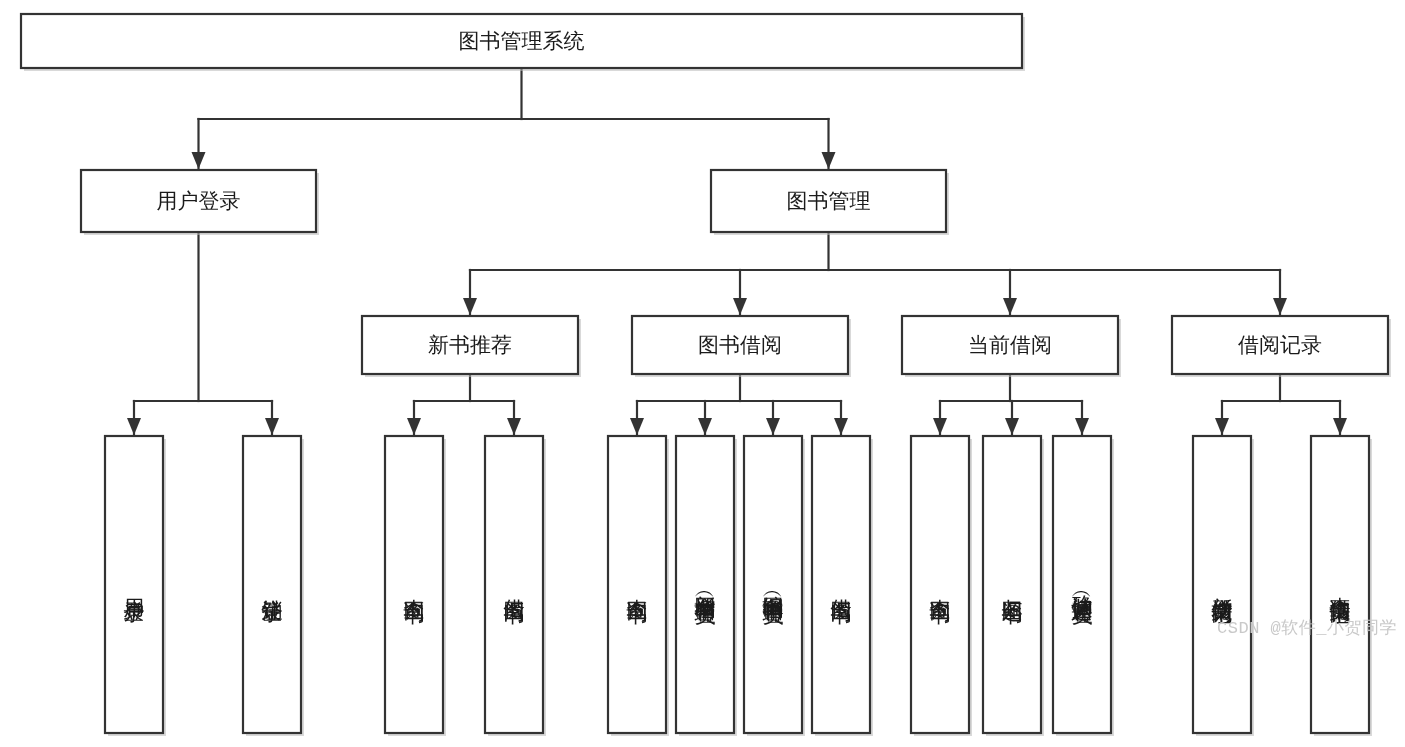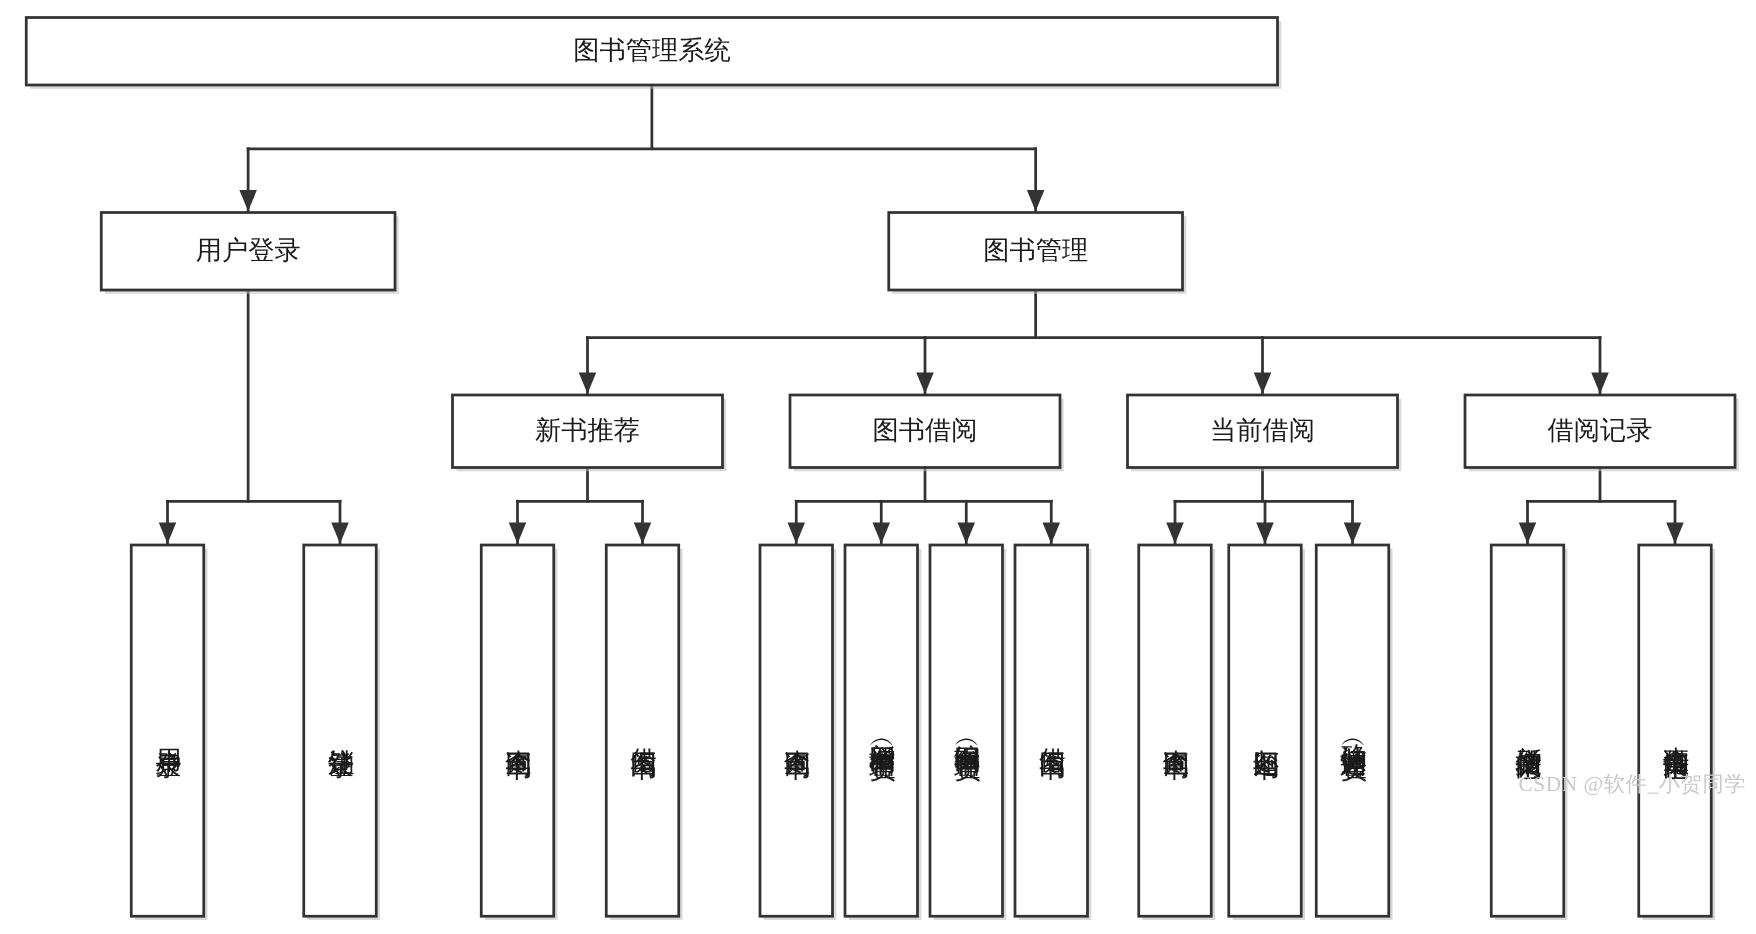--- a/index.html
+++ b/index.html
@@ -65,21 +65,21 @@
     display: flex;
     align-items: center;
     justify-content: center;
     text-align: center;
     pointer-events: none;
   }
   .watermark {
     position: absolute;
     right: 8px;
     bottom: 6px;
-    font-family: Liberation Serif, serif;
+    font-family: Liberation Mono, monospace;
     font-size: 17px;
     color: #c9c9c9;
     letter-spacing: 0.5px;
     white-space: nowrap;
   }
 </style>
 </head>
 <body>
 
 <div id="diagram-root">

